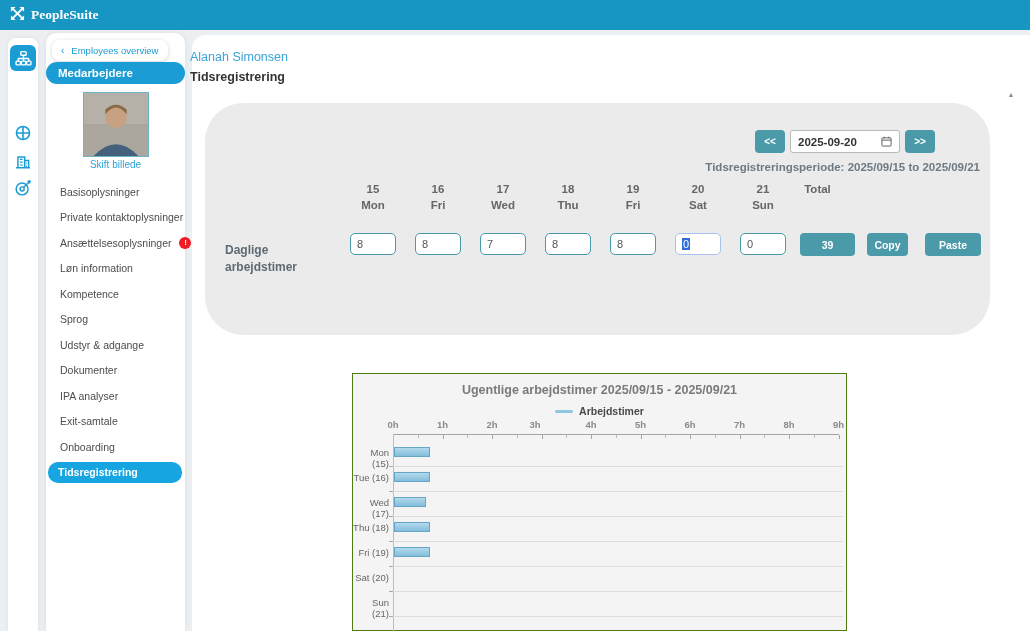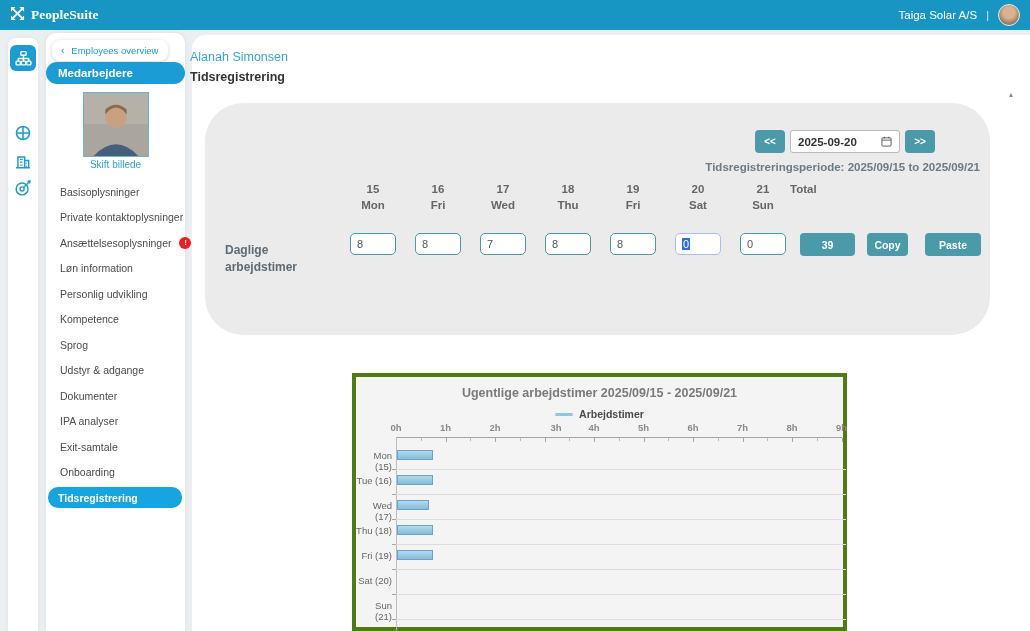--- a/index.html
+++ b/index.html
@@ -53,24 +53,24 @@
   .period { position:absolute; right:10px; top:58px; width:480px; text-align:right; font-size:11.5px; font-weight:bold; color:#6d7a84; }
   .day-num, .day-name { position:absolute; width:46px; text-align:center; font-size:11.5px; font-weight:bold; color:#666; }
   .hours-input { position:absolute; width:46px; height:22px; background:#fff; border:1px solid #4a9aaa; border-radius:5px;
                  font-family:"Liberation Sans",sans-serif; font-size:11px; color:#555; padding-left:6px; }
   .hours-input.focuslike { border-color:#a8c0ee; display:flex; align-items:center; }
   .selection { background:#316dd6; color:#fff; font-size:11px; padding:0 1px; }
   .btn-teal { position:absolute; height:23px; background:#4a9aaa; color:#fff; font-size:10.5px; font-weight:bold; border-radius:4px;
               display:flex; align-items:center; justify-content:center; cursor:pointer; }
   .row-label { position:absolute; left:20px; top:139px; width:110px; text-align:left; font-size:12px; font-weight:bold;
                color:#5f6a72; line-height:17px; }
-  .total-head { position:absolute; left:585px; top:80px; width:55px; font-size:11.5px; font-weight:bold; color:#666; }
-
-  
-  .chart { left:352px; top:373px; width:495px; height:258px; background:#f4f4f4; border:4px solid #4d7c0f; }
+  .total-head { position:absolute; left:585px; top:80px; width:55px; text-align:center; font-size:11.5px; font-weight:bold; color:#666; }
+
+  
+  .chart { left:352px; top:373px; width:495px; height:258px; background:#f4f4f4; border:1px solid #4d7c0f; }
   .chart-title { position:absolute; left:0; top:9px; width:100%; text-align:center; color:#7a7a7a; font-weight:bold; font-size:12.5px; }
   .legend { position:absolute; left:0; top:31px; width:100%; display:flex; align-items:center; justify-content:center; gap:6px; }
   .legend-dash { width:18px; height:3px; background:#8fc6e2; border-radius:2px; }
   .legend-label { font-size:10.5px; font-weight:bold; color:#4a4a4a; }
   .tick-label { position:absolute; width:30px; text-align:center; font-size:9.5px; font-weight:bold; color:#8a8a8a; }
   .axis-line { position:absolute; background:#a5a5a5; }
   .tickmark { position:absolute; width:1px; height:4px; background:#a5a5a5; }
   .minortick { position:absolute; width:1px; height:3px; background:#bdbdbd; }
   .vline { position:absolute; width:1px; background:#bdbdbd; }
   .sep { position:absolute; height:1px; background:#ddd; }
@@ -92,25 +92,20 @@
         <svg width="15" height="15" viewBox="0 0 16 16">
           <path d="M3 3 L13 13 M13 3 L3 13" stroke="#fff" stroke-width="2"></path>
           <polygon points="1,1 6,1 1,6" fill="#fff"></polygon>
           <polygon points="15,1 10,1 15,6" fill="#fff"></polygon>
           <polygon points="1,15 6,15 1,10" fill="#fff"></polygon>
           <polygon points="15,15 10,15 15,10" fill="#fff"></polygon>
         </svg>
       </span>
       <span class="logo-text">PeopleSuite</span>
     </div>
-    <div class="topbar-right">
-      <span class="company">Taiga Solar A/S</span>
-      <span class="tb-sep">|</span>
-      <div class="avatar"></div>
-    </div>
   </div>
 
   <div class="abs rail">
     <div class="rail-btn active" style="top:7px">
       <svg width="17" height="17" viewBox="0 0 16 16" fill="none" stroke="#fff" stroke-width="1.3">
         <rect x="5.5" y="1.5" width="5" height="3.5" rx="0.8"></rect>
         <path d="M8 5 V8 M3 8 H13 M3 8 V10.5 M8 8 V10.5 M13 8 V10.5"></path>
         <rect x="1" y="10.5" width="4" height="3.5" rx="0.8"></rect>
         <rect x="6" y="10.5" width="4" height="3.5" rx="0.8"></rect>
         <rect x="11" y="10.5" width="4" height="3.5" rx="0.8"></rect>
@@ -159,23 +154,20 @@
         </div>
         <div class="menu-item">
           <span>Private kontaktoplysninger</span>
         </div>
         <div class="menu-item">
           <span>Ansættelsesoplysninger</span>
           <span class="badge">!</span>
         </div>
         <div class="menu-item">
           <span>Løn information</span>
-        </div>
-        <div class="menu-item">
-          <span>Personlig udvikling</span>
         </div>
         <div class="menu-item">
           <span>Kompetence</span>
         </div>
         <div class="menu-item">
           <span>Sprog</span>
         </div>
         <div class="menu-item">
           <span>Udstyr &amp; adgange</span>
         </div>
@@ -257,21 +249,21 @@
     </div>
   <div class="tick-label" style="left: 25px; top: 45px;">0h</div>
       <div class="tickmark" style="left: 40px; top: 61px;"></div>
       <div class="minortick" style="left: 64.75px; top: 61px;"></div>
       <div class="tick-label" style="left: 74.5px; top: 45px;">1h</div>
       <div class="tickmark" style="left: 89.5px; top: 61px;"></div>
       <div class="minortick" style="left: 114.25px; top: 61px;"></div>
       <div class="tick-label" style="left: 124px; top: 45px;">2h</div>
       <div class="tickmark" style="left: 139px; top: 61px;"></div>
       <div class="minortick" style="left: 163.75px; top: 61px;"></div>
-      <div class="tick-label" style="left: 185px; top: 45px;">3h</div>
+      <div class="tick-label" style="left: 167px; top: 45px;">3h</div>
       <div class="tickmark" style="left: 188.5px; top: 61px;"></div>
       <div class="minortick" style="left: 213.25px; top: 61px;"></div>
       <div class="tick-label" style="left: 223px; top: 45px;">4h</div>
       <div class="tickmark" style="left: 238px; top: 61px;"></div>
       <div class="minortick" style="left: 262.75px; top: 61px;"></div>
       <div class="tick-label" style="left: 272.5px; top: 45px;">5h</div>
       <div class="tickmark" style="left: 287.5px; top: 61px;"></div>
       <div class="minortick" style="left: 312.25px; top: 61px;"></div>
       <div class="tick-label" style="left: 322px; top: 45px;">6h</div>
       <div class="tickmark" style="left: 337px; top: 61px;"></div>

